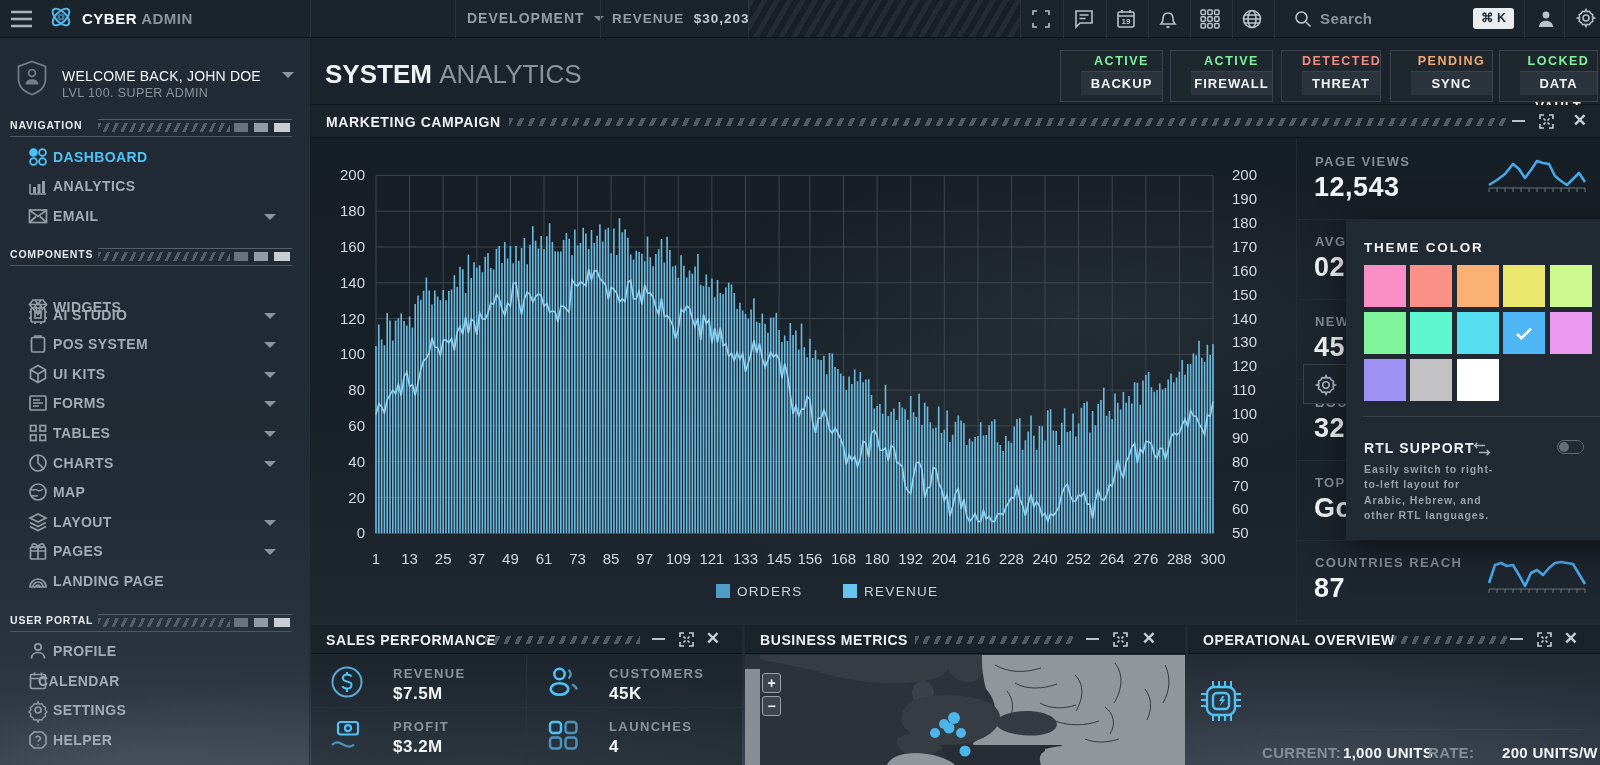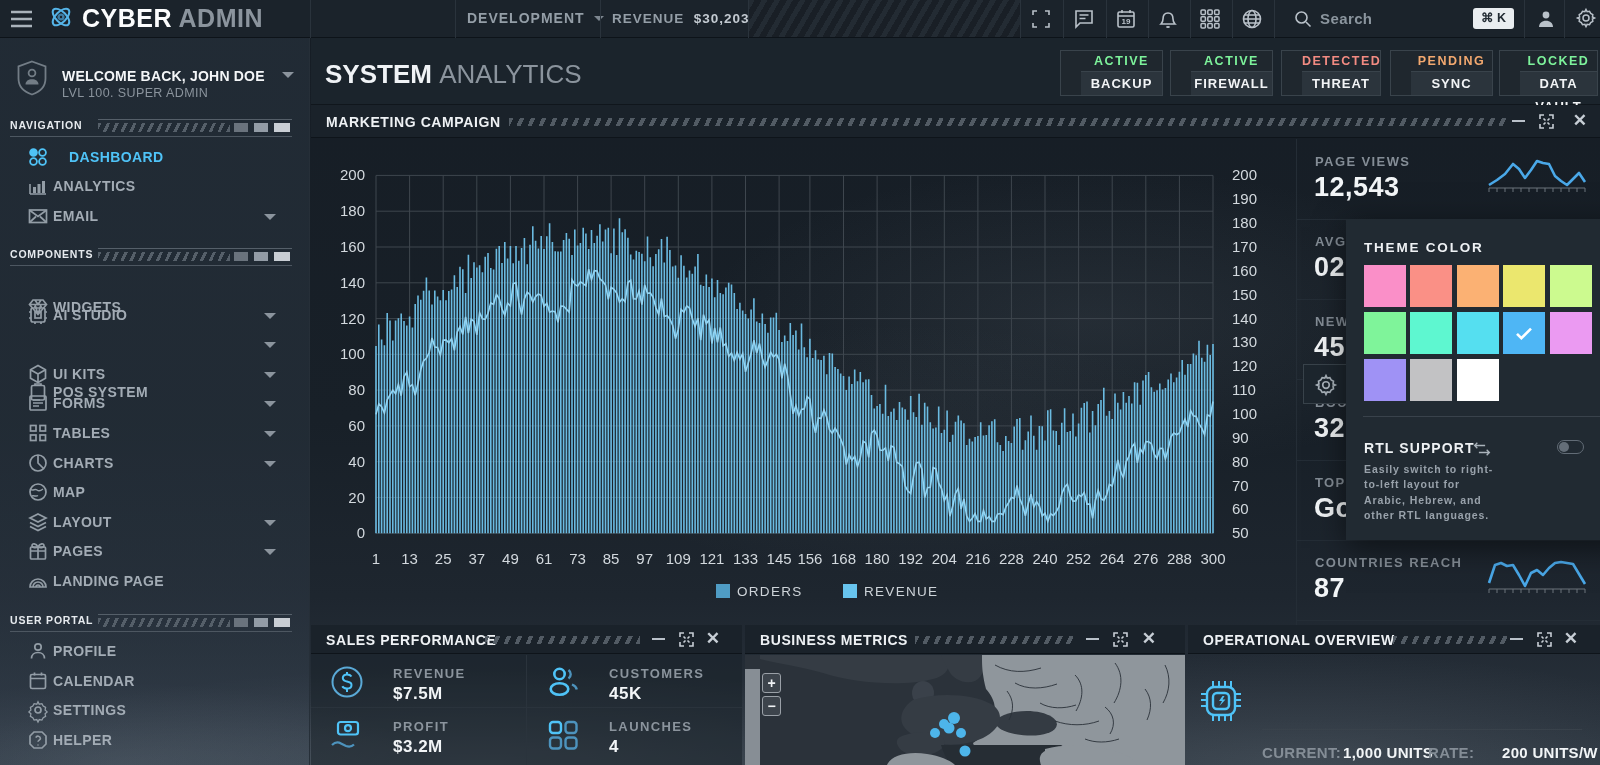--- a/index.html
+++ b/index.html
@@ -32,21 +32,21 @@
 .sec-h .botline{position:absolute;left:0;right:0;top:19px;height:1px;background:#4d5761;}
 .mi{position:absolute;left:28px;height:22px;color:#a3acb5;font-size:14px;font-weight:bold;letter-spacing:.4px;line-height:22px;}
 .mi svg{position:absolute;left:0;top:1px;}
 .mi span{margin-left:55px;} 
 .micaret{position:absolute;width:0;height:0;border-left:6px solid transparent;border-right:6px solid transparent;border-top:6px solid #8b949d;}
 .sideicon{stroke:#939da6;fill:none;stroke-width:1.7;}
 
 #mainhdr{position:absolute;left:311px;top:38px;width:1289px;height:67px;background:#1b242c;border-bottom:1px solid #10161c;}
 #ptitle{position:absolute;left:325px;top:59px;font-size:26px;letter-spacing:0px;color:#f0f3f6;font-weight:bold;}
 #ptitle span{color:#8b949d;font-weight:normal;}
-.badge{position:absolute;top:50px;width:103px;height:46px;border:1px solid #39434b;background:#1f272e;padding-left:20px;}
+.badge{position:absolute;top:50px;width:103px;height:52px;border:1px solid #39434b;background:#1f272e;padding-left:20px;}
 .badge .t{height:21px;line-height:21px;text-align:center;font-size:12.5px;font-weight:bold;letter-spacing:1.5px;border-bottom:1px solid #39434b;}
 .badge .b{height:23px;line-height:23px;text-align:center;font-size:13px;font-weight:bold;letter-spacing:1px;color:#f2f4f6;background:#2b343c;}
 
 .panel-h{position:absolute;height:33px;background:#1a222a;border-bottom:1px solid #0e141a;}
 .panel-h .t{position:absolute;left:15px;top:9px;font-size:14px;font-weight:bold;color:#eef1f4;letter-spacing:.6px;}
 .panel-h .stripe{position:absolute;top:13px;height:8px;background:repeating-linear-gradient(115deg,#525b64 0 4px,transparent 4px 10px);}
 .ph-min{position:absolute;top:15px;width:13px;height:2px;background:#b9c1c9;}
 .ph-x{position:absolute;top:8px;color:#c7ced5;font-size:17px;font-weight:bold;line-height:16px;}
 .ph-exp{position:absolute;top:9px;}
 
@@ -75,21 +75,21 @@
  <svg class="abs" style="left:11px;top:10px" width="22" height="18">
         <path d="M0 2h21M0 9h21M0 16h21" stroke="#aab3bb" stroke-width="2.6"></path>
       </svg>
  <svg class="abs" style="left:49px;top:5px" width="24" height="24" viewBox="0 0 24 24">
    <g fill="none" stroke="#55b4e8" stroke-width="2">
    <ellipse cx="12" cy="12" rx="10.5" ry="5.2" transform="rotate(45 12 12)"></ellipse>
    <ellipse cx="12" cy="12" rx="10.5" ry="5.2" transform="rotate(-45 12 12)"></ellipse>
    <circle cx="12" cy="12" r="2.4" stroke="#3e7ca3" stroke-width="2.4"></circle>
         </g>
       </svg>
- <div class="abs" style="left:82px;top:0;height:20px;line-height:37px;font-size:25px;font-weight:bold;color:#fbfcfd;letter-spacing:.5px;">CYBER <span style="color:#8b949d">ADMIN</span></div>
+ <div class="abs" style="left:82px;top:0;height:20px;line-height:37px;font-size:15px;font-weight:bold;color:#fbfcfd;letter-spacing:.5px;">CYBER <span style="color:#8b949d">ADMIN</span></div>
  <div class="vsep" style="left:310px"></div>
  <div class="vsep" style="left:455px"></div>
  <div class="tb-label" style="left:467px">DEVELOPMENT<i class="caret"></i></div>
  <div class="vsep" style="left:600px"></div>
  <div class="tb-label" style="left:612px;font-size:13.5px;">REVENUE&nbsp; <span style="color:#c3cad1">$30,203</span></div>
  <div class="vsep" style="left:748px"></div>
  <div id="stripes-top"></div>
  <div class="vsep" style="left:1020px"></div>
  <div class="vsep" style="left:1063px"></div>
       <div class="vsep" style="left:1106px"></div>
@@ -145,38 +145,38 @@
         <path d="M10 1.5l1.1 2.2 2.4-.4 1.2 2.1 2.1 1.2-.4 2.4 2.1 1-2.1 1 .4 2.4-2.1 1.2-1.2 2.1-2.4-.4-1.1 2.2-1.1-2.2-2.4.4-1.2-2.1-2.1-1.2.4-2.4-2.1-1 2.1-1-.4-2.4 2.1-1.2 1.2-2.1 2.4.4z"></path>
       </svg>
 </div>
 
 <div id="sidebar"></div>
 <svg class="abs" style="left:15px;top:60px" width="34" height="36" viewBox="0 0 34 36" fill="none" stroke="#737d86" stroke-width="1.8">
 <path d="M17 1.5l13.5 5v12c0 8-6 13.5-13.5 16C9.5 32 3.5 26.5 3.5 18.5v-12z"></path>
 <circle cx="17" cy="13" r="3.4"></circle>
       <path d="M10.5 24.5c0-3.4 2.9-5.3 6.5-5.3s6.5 1.9 6.5 5.3" fill="#737d86" stroke="none"></path>
     </svg>
-<div class="abs" style="left:62px;top:68px;font-size:14px;font-weight:bold;color:#f4f6f8;letter-spacing:.2px;">WELCOME BACK, JOHN DOE</div>
+<div class="abs" style="left:62px;top:68px;font-size:14px;font-weight:normal;color:#f4f6f8;letter-spacing:.2px;">WELCOME BACK, JOHN DOE</div>
 <i class="micaret abs" style="left:282px;top:72px"></i>
 <div class="abs" style="left:62px;top:86px;font-size:12.5px;font-weight:normal;color:#8b949d;letter-spacing:.4px;">LVL 100. SUPER ADMIN</div>
 <div class="sec-h" style="top:117px">
       <span class="lbl">NAVIGATION</span>
       <span class="topline"></span>
       <span class="stripe"></span>
       <span class="sq1"></span>
       <span class="sq2"></span>
       <span class="sq3"></span>
       <span class="botline"></span>
     </div>
 <div class="mi" style="top:146px;color:#4fc3f7;"><svg width="20" height="20" viewBox="0 0 20 20" fill="none" stroke="#4fc3f7" stroke-width="1.8">
         <circle cx="5.5" cy="5.5" r="3.4" fill="#4fc3f7"></circle>
         <circle cx="14.5" cy="5.5" r="3.4"></circle>
         <circle cx="5.5" cy="14.5" r="3.4"></circle>
         <circle cx="14.5" cy="14.5" r="3.4"></circle>
-      </svg><span style="margin-left:41px">DASHBOARD</span></div>
+      </svg><span style="margin-left:25px">DASHBOARD</span></div>
 <div class="mi" style="top:175px;"><svg class="sideicon" width="20" height="20" viewBox="0 0 20 20">
         <path d="M2 18V8M2 18h16" stroke-width="1.6"></path>
         <rect x="5" y="11" width="3" height="6" fill="#939da6" stroke="none"></rect>
         <rect x="9.5" y="8" width="3" height="9" fill="#939da6" stroke="none"></rect>
         <rect x="14" y="5" width="3" height="12" fill="#939da6" stroke="none"></rect>
       </svg><span style="margin-left:25px">ANALYTICS</span></div>
 <div class="mi" style="top:205px;"><svg class="sideicon" width="20" height="20" viewBox="0 0 20 20">
         <rect x="1.5" y="4" width="17" height="12.5"></rect>
         <path d="M2 4.5l8 6 8-6M2 16l6-5.5M18 16l-6-5.5"></path>
       </svg><span style="margin-left:25px">EMAIL</span></div>
@@ -192,21 +192,21 @@
     </div>
 <div class="mi" style="top:274px;margin-top:22px;"><svg class="sideicon" width="20" height="20" viewBox="0 0 20 20">
         <path d="M5 3h10l3.5 4.5L10 17.5 1.5 7.5zM1.5 7.5h17M7 3l3 4.5 3-4.5M10 17.5L7 7.5M10 17.5l3-10"></path>
       </svg><span style="margin-left:25px">WIDGETS</span></div>
 <div class="mi" style="top:303.6px;"><svg class="sideicon" width="20" height="20" viewBox="0 0 20 20">
         <rect x="3" y="3" width="14" height="14" rx="2"></rect>
         <rect x="7" y="7" width="6" height="6"></rect>
         <path d="M7 1v2M13 1v2M7 17v2M13 17v2M1 7h2M1 13h2M17 7h2M17 13h2"></path>
       </svg><span style="margin-left:25px">AI STUDIO</span></div>
     <i class="micaret abs" style="left:264px;top:312.6px"></i>
-<div class="mi" style="top:333.20000000000005px;margin-top:48px;"><svg class="sideicon" width="20" height="20" viewBox="0 0 20 20">
+<div class="mi" style="top:333.20000000000005px;"><svg class="sideicon" width="20" height="20" viewBox="0 0 20 20">
         <rect x="3.5" y="3.5" width="13" height="14.5" rx="1.5"></rect>
         <path d="M7 3.5V2h6v1.5"></path>
       </svg><span style="margin-left:25px">POS SYSTEM</span></div>
     <i class="micaret abs" style="left:264px;top:342.20000000000005px"></i>
 <div class="mi" style="top:362.80000000000007px;"><svg class="sideicon" width="20" height="20" viewBox="0 0 20 20">
         <path d="M10 1.5l7.5 4.3v8.4L10 18.5l-7.5-4.3V5.8zM2.5 5.8L10 10l7.5-4.2M10 10v8.5"></path>
       </svg><span style="margin-left:25px">UI KITS</span></div>
     <i class="micaret abs" style="left:264px;top:371.80000000000007px"></i>
 <div class="mi" style="top:392.4000000000001px;"><svg class="sideicon" width="20" height="20" viewBox="0 0 20 20">
         <rect x="2" y="3" width="16" height="14" rx="1"></rect>
@@ -250,21 +250,21 @@
       <span class="sq3"></span>
       <span class="botline"></span>
     </div>
 <div class="mi" style="top:640px;"><svg class="sideicon" width="20" height="20" viewBox="0 0 20 20">
         <circle cx="10" cy="6" r="3.2"></circle>
         <path d="M3.5 17.5c0-3.8 2.8-6 6.5-6s6.5 2.2 6.5 6"></path>
       </svg><span style="margin-left:25px">PROFILE</span></div>
 <div class="mi" style="top:669.7px;"><svg class="sideicon" width="20" height="20" viewBox="0 0 20 20">
         <rect x="2.5" y="3.5" width="15" height="14" rx="1.5"></rect>
         <path d="M2.5 7.5h15M6.5 1.5v3M13.5 1.5v3"></path>
-      </svg><span style="margin-left:25px">CALENDAR</span></div>
+      </svg><span style="margin-left:10px">CALENDAR</span></div>
 <div class="mi" style="top:699.4000000000001px;"><svg class="sideicon" width="20" height="20" viewBox="0 0 20 20">
         <circle cx="10" cy="10" r="3"></circle>
         <path d="M10 1.8l1.2 2.4 2.7-.5 1.3 2.4 2.4 1.3-.5 2.6 2 1.9-2 1.9.5 2.6-2.4 1.3-1.3 2.4-2.7-.5-1.2 2.4-1.2-2.4-2.7.5-1.3-2.4-2.4-1.3.5-2.6-2-1.9 2-1.9-.5-2.6 2.4-1.3 1.3-2.4 2.7.5z" stroke-width="1.3"></path>
       </svg><span style="margin-left:25px">SETTINGS</span></div>
 <div class="mi" style="top:729.1000000000001px;"><svg class="sideicon" width="20" height="20" viewBox="0 0 20 20">
         <path d="M6 2h8l4 4v8l-4 4H6l-4-4V6z"></path>
         <path d="M7.8 7.6A2.4 2.4 0 0 1 12.4 8.4c0 1.6-2.4 1.8-2.4 3.4M10 14.6v.8" stroke-width="1.6"></path>
       </svg><span style="margin-left:25px">HELPER</span></div>
 
 <div id="mainhdr"></div>

